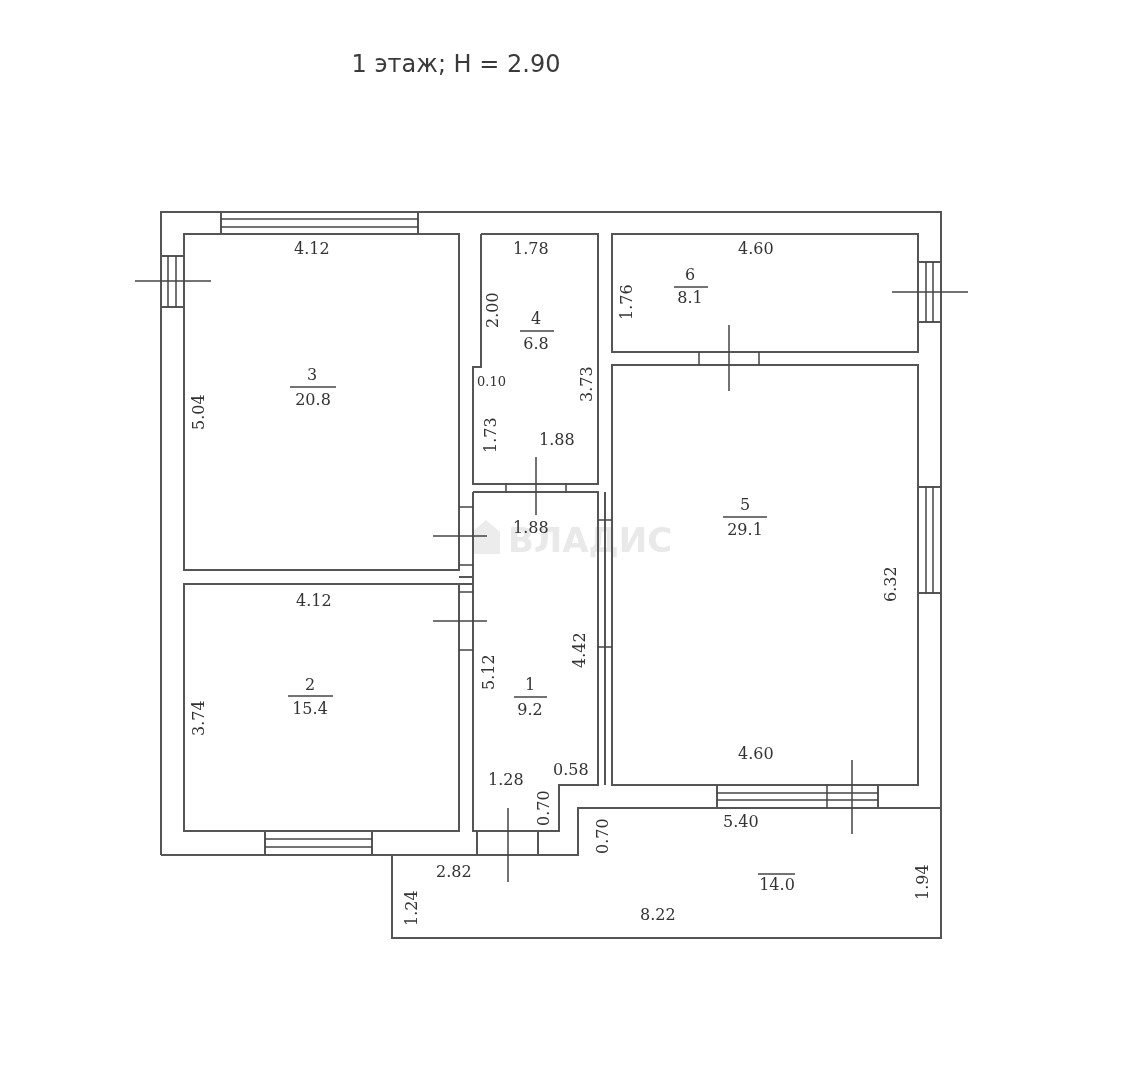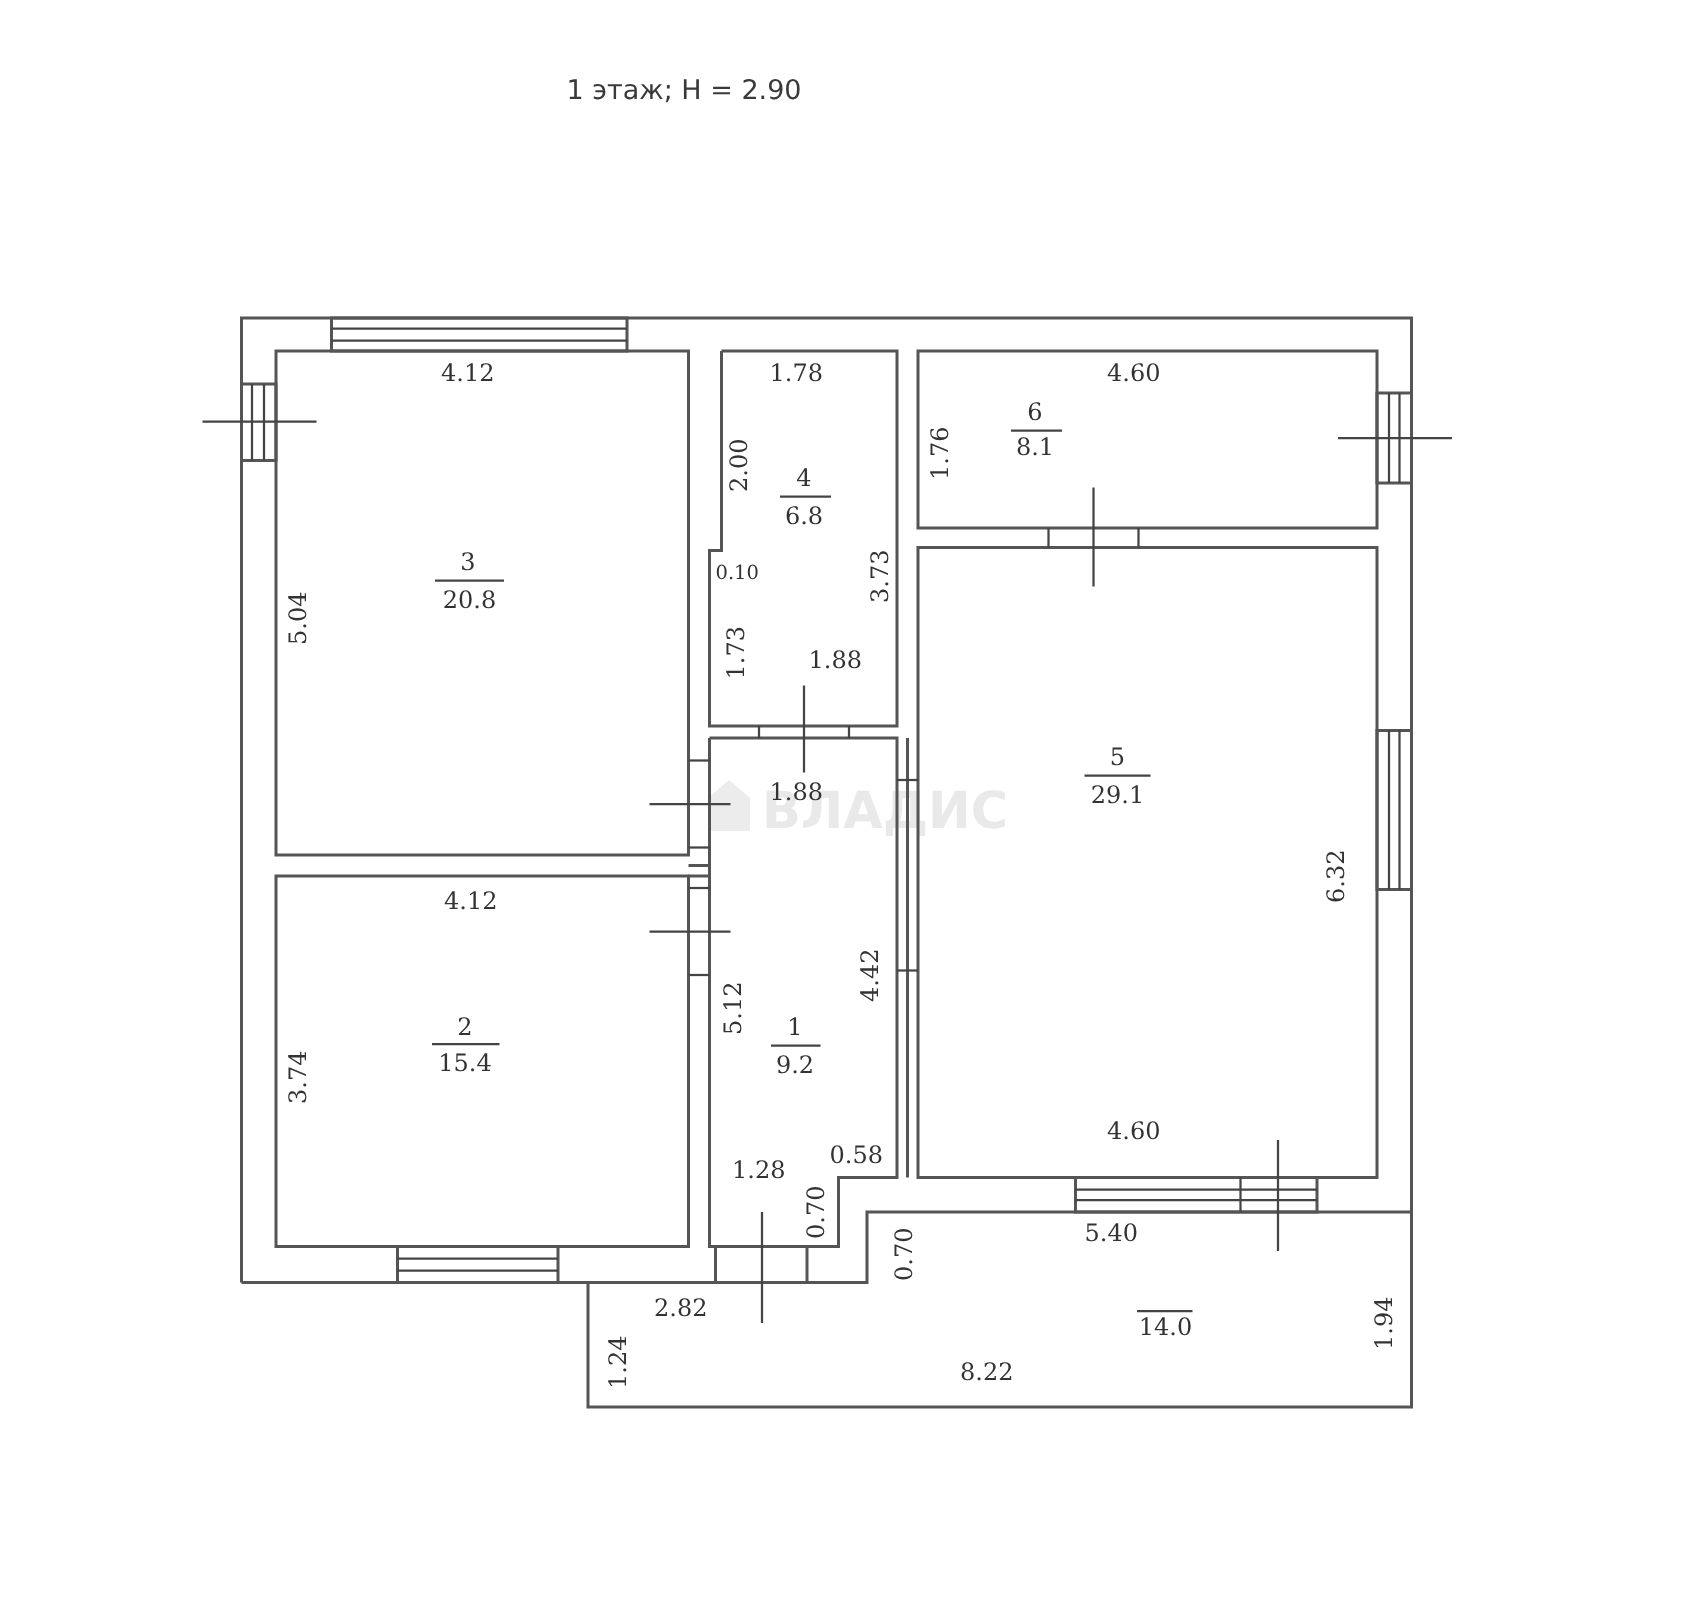--- a/index.html
+++ b/index.html
@@ -1,19 +1,19 @@
 <!DOCTYPE html>
 <html><head>
 <meta charset="utf-8">
 <style>
   html, body { margin: 0; padding: 0; background: #ffffff; }
   body { width: 1136px; height: 1080px; position: relative; overflow: hidden; }
   .title {
     position: absolute; left: 0; top: 50px; width: 912px; text-align: center;
-    font-family: "DejaVu Sans", sans-serif; font-size: 18px; color: #3a3a3a;
+    font-family: "DejaVu Sans", sans-serif; font-size: 24px; color: #3a3a3a;
   }
   svg { position: absolute; left: 0; top: 0; }
   .w { fill: none; stroke: #555; stroke-width: 2; }
   .t { stroke: #444; stroke-width: 1.5; }
   .dim { font-family: "DejaVu Serif", serif; font-size: 16px; fill: #333; }
   .num { font-family: "DejaVu Serif", serif; font-size: 16px; fill: #333; text-anchor: middle; }
   .wm { font-family: "DejaVu Sans", sans-serif; font-size: 34px; fill: #e9e9e9; font-weight: bold; }
 </style>
 </head>
 <body>

